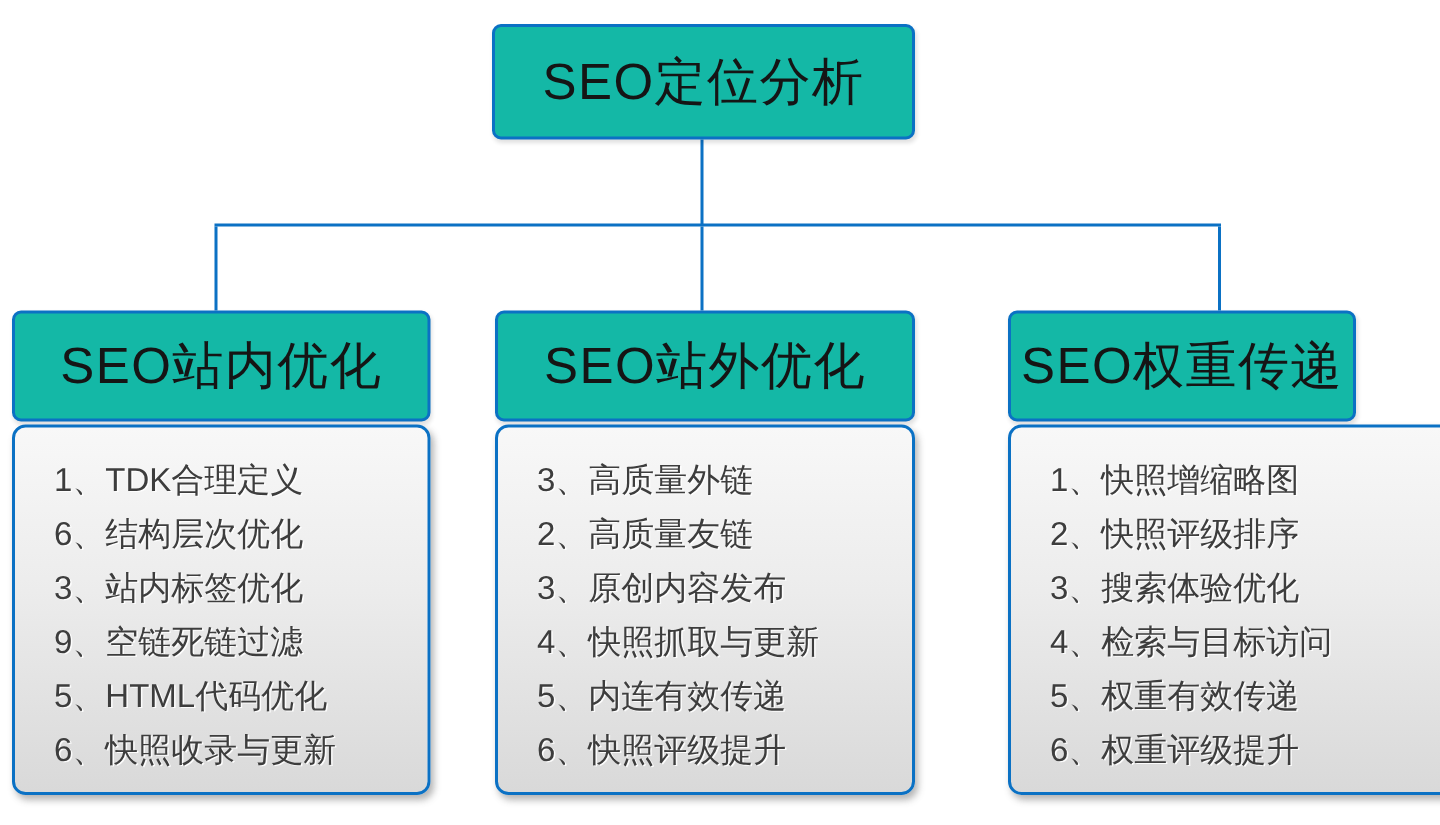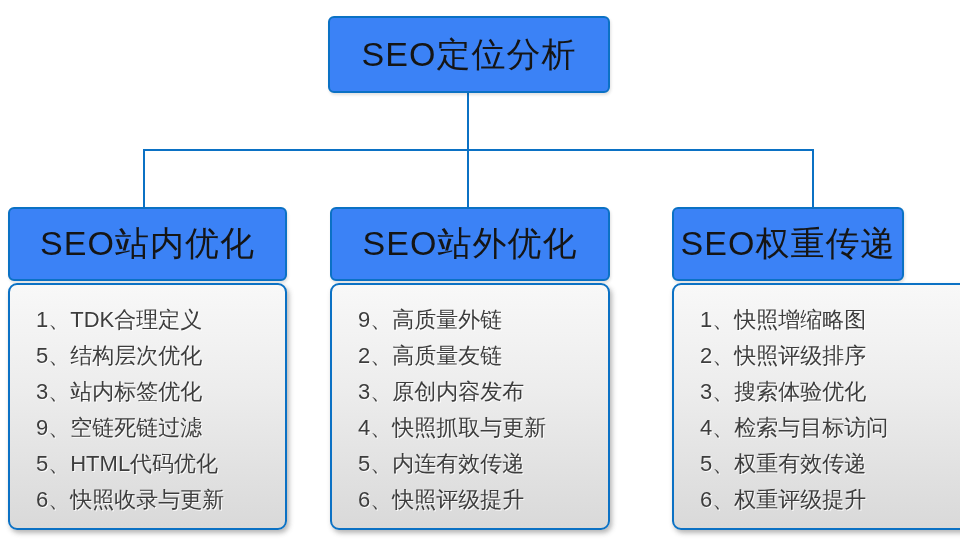--- a/index.html
+++ b/index.html
@@ -10,21 +10,21 @@
     background: #ffffff;
     font-family: "Liberation Sans", "DejaVu Sans", sans-serif;
     overflow: hidden;
   }
   .line {
     position: absolute;
     background: #0b71c4;
   }
   .node {
     position: absolute;
-    background: #3b82f6;
+    background: #14b8a6;
     border: 2px solid #0b71c4;
     border-radius: 6px;
     display: flex;
     align-items: center;
     justify-content: center;
     box-sizing: border-box;
     box-shadow: 1px 2px 3px rgba(0,0,0,0.12);
   }
   .node-label {
     font-size: 34px;
@@ -87,29 +87,29 @@
   </div>
   <div class="node hdr-2">
     <span class="node-label">SEO站外优化</span>
   </div>
   <div class="node hdr-3">
     <span class="node-label">SEO权重传递</span>
   </div>
 
   <div class="list-box list-1">
     <div class="list-item">1、TDK合理定义</div>
-    <div class="list-item">5、结构层次优化</div>
+    <div class="list-item">6、结构层次优化</div>
     <div class="list-item">3、站内标签优化</div>
     <div class="list-item">9、空链死链过滤</div>
     <div class="list-item">5、HTML代码优化</div>
     <div class="list-item">6、快照收录与更新</div>
   </div>
 
   <div class="list-box list-2">
-    <div class="list-item">9、高质量外链</div>
+    <div class="list-item">3、高质量外链</div>
     <div class="list-item">2、高质量友链</div>
     <div class="list-item">3、原创内容发布</div>
     <div class="list-item">4、快照抓取与更新</div>
     <div class="list-item">5、内连有效传递</div>
     <div class="list-item">6、快照评级提升</div>
   </div>
 
   <div class="list-box list-3">
     <div class="list-item">1、快照增缩略图</div>
     <div class="list-item">2、快照评级排序</div>

